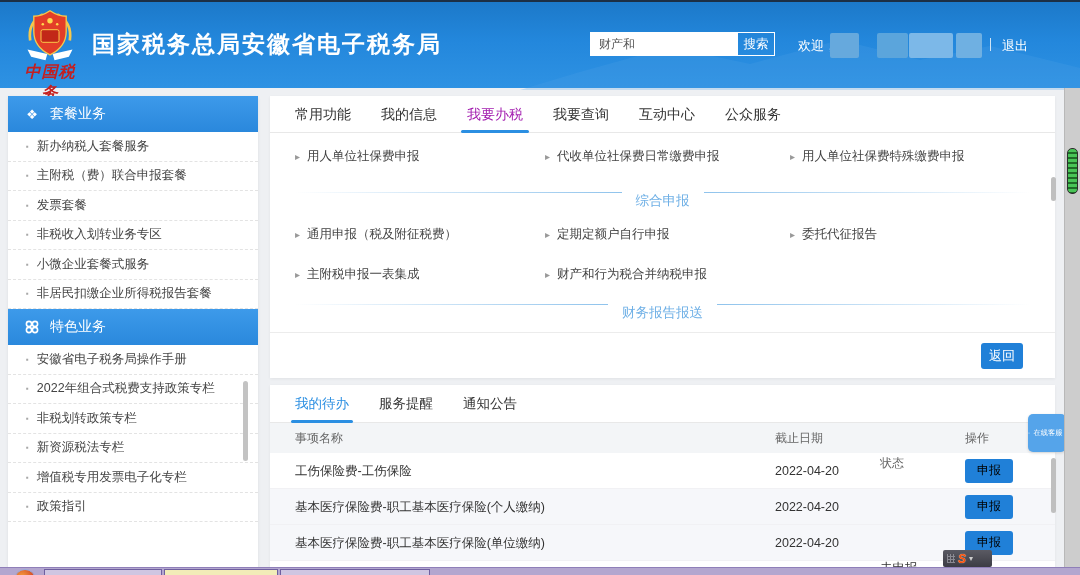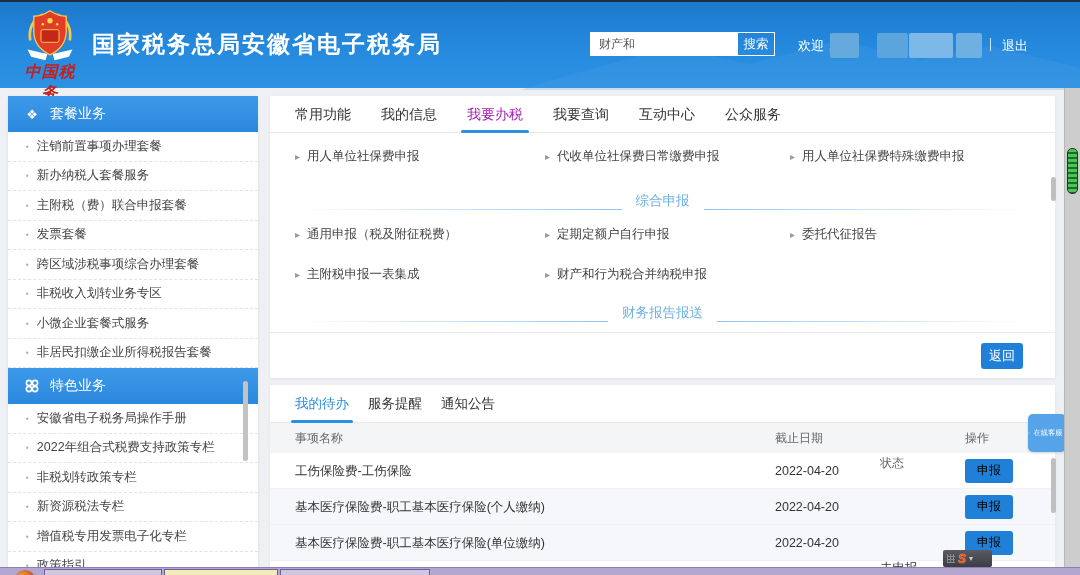--- a/index.html
+++ b/index.html
@@ -42,34 +42,34 @@
   
   .panel1 { position:absolute; left:270px; top:96px; width:785px; height:282px; background:#fff;
     box-shadow:0 1px 3px rgba(0,0,0,.06); }
   .tabbar { height:37px; border-bottom:1px solid #e8e8e8; display:flex; align-items:center; padding-left:25px; gap:30px; }
   .tab { font-size:14px; color:#333; cursor:pointer; position:relative; height:37px; line-height:37px; }
   .tab.active { color:#a21caf; }
   .tab.active::after { content:""; position:absolute; left:-6px; right:-6px; bottom:0; height:3px; background:#2b8fe2; border-radius:2px; }
   .link { position:absolute; font-size:12.5px; color:#444; cursor:pointer; white-space:nowrap; }
   .link .arrow { color:#999; font-size:10px; margin-right:7px; }
   .link .arrow::before { content:"▸"; }
-  .divider { position:absolute; left:25px; right:25px; display:flex; align-items:flex-end; gap:14px; }
+  .divider { position:absolute; left:25px; right:25px; display:flex; align-items:flex-start; gap:14px; }
   .divider .line { flex:1; height:1px; }
   .divider .line.l { background:linear-gradient(90deg,rgba(160,205,240,0),#8fc3ec); }
   .divider .line.r { background:linear-gradient(90deg,#8fc3ec,rgba(160,205,240,0)); }
   .divider .dtitle { color:#6fb0e6; font-size:13.5px; }
   .panel1-footer { position:absolute; left:0; right:0; bottom:0; height:46px; border-top:1px solid #ececec; }
   .back-btn { position:absolute; right:32px; top:10px; width:42px; height:26px; background:#2080d8; color:#fff;
     font-size:13px; border:none; border-radius:3px; cursor:pointer; }
   .p1-scroll-thumb { position:absolute; left:1051px; top:177px; width:5px; height:24px; background:#bfbfbf; border-radius:3px; }
 
   
   .panel2 { position:absolute; left:270px; top:385px; width:785px; height:190px; background:#fff;
     box-shadow:0 1px 3px rgba(0,0,0,.06); overflow:hidden; }
-  .tabbar2 { height:38px; border-bottom:1px solid #e8e8e8; display:flex; align-items:center; padding-left:25px; gap:19px; }
+  .tabbar2 { height:38px; border-bottom:1px solid #e8e8e8; display:flex; align-items:center; padding-left:25px; gap:30px; }
   .tab2 { font-size:13.5px; color:#333; cursor:pointer; position:relative; height:38px; line-height:38px; }
   .tab2.active { color:#2b8fe2; }
   .tab2.active::after { content:""; position:absolute; left:-4px; right:-4px; bottom:0; height:3px; background:#2b8fe2; border-radius:2px; }
   .thead { height:30px; background:#f3f5f7; position:relative; font-size:12px; color:#666; }
   .trow { height:36px; position:relative; font-size:12.5px; color:#333; border-bottom:1px solid #f1f1f4; }
   .trow.shade { background:#f6f7fa; }
   .c-name { position:absolute; left:25px; top:50%; transform:translateY(-50%); white-space:nowrap; }
   .c-date { position:absolute; left:505px; top:50%; transform:translateY(-50%); }
   .c-status { position:absolute; left:610px; top:50%; transform:translateY(-50%);margin-top:25px; }
   .c-action { position:absolute; left:695px; top:50%; transform:translateY(-50%); }
@@ -145,37 +145,29 @@
     <span class="logout">退出</span>
   </div>
 
   <div class="sidebar">
     <div class="side-header">
       <span class="hicon">❖</span>
       <span>套餐业务</span>
     </div>
     <div class="side-item">
         <span class="bullet"></span>
-        <span>注销前置事项办理套餐</span>
-      </div>
-    <div class="side-item">
-        <span class="bullet"></span>
         <span>新办纳税人套餐服务</span>
       </div>
     <div class="side-item">
         <span class="bullet"></span>
         <span>主附税（费）联合申报套餐</span>
       </div>
     <div class="side-item">
         <span class="bullet"></span>
         <span>发票套餐</span>
-      </div>
-    <div class="side-item">
-        <span class="bullet"></span>
-        <span>跨区域涉税事项综合办理套餐</span>
       </div>
     <div class="side-item">
         <span class="bullet"></span>
         <span>非税收入划转业务专区</span>
       </div>
     <div class="side-item">
         <span class="bullet"></span>
         <span>小微企业套餐式服务</span>
       </div>
     <div class="side-item">

